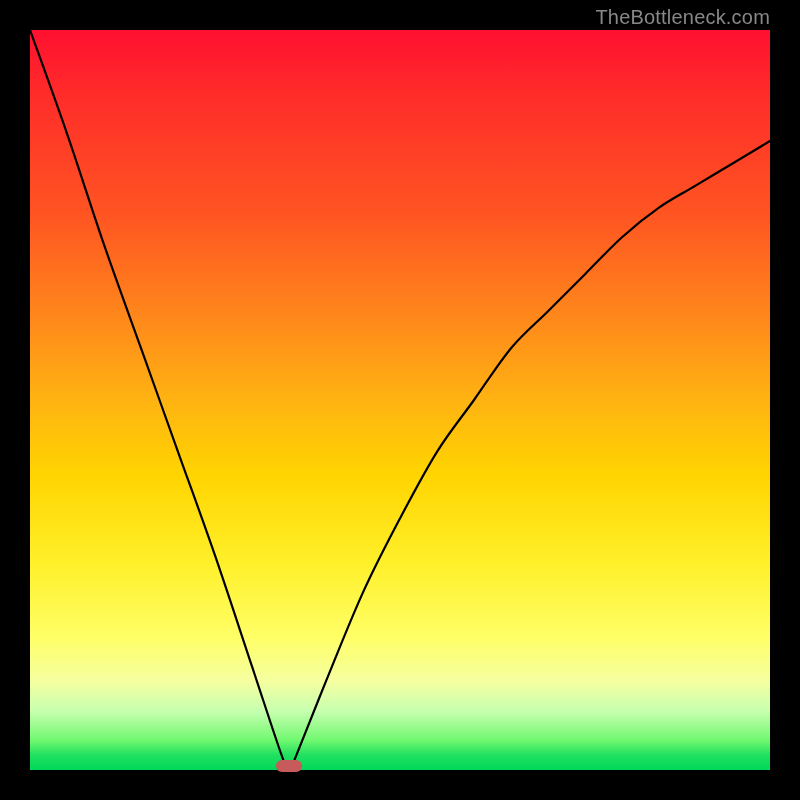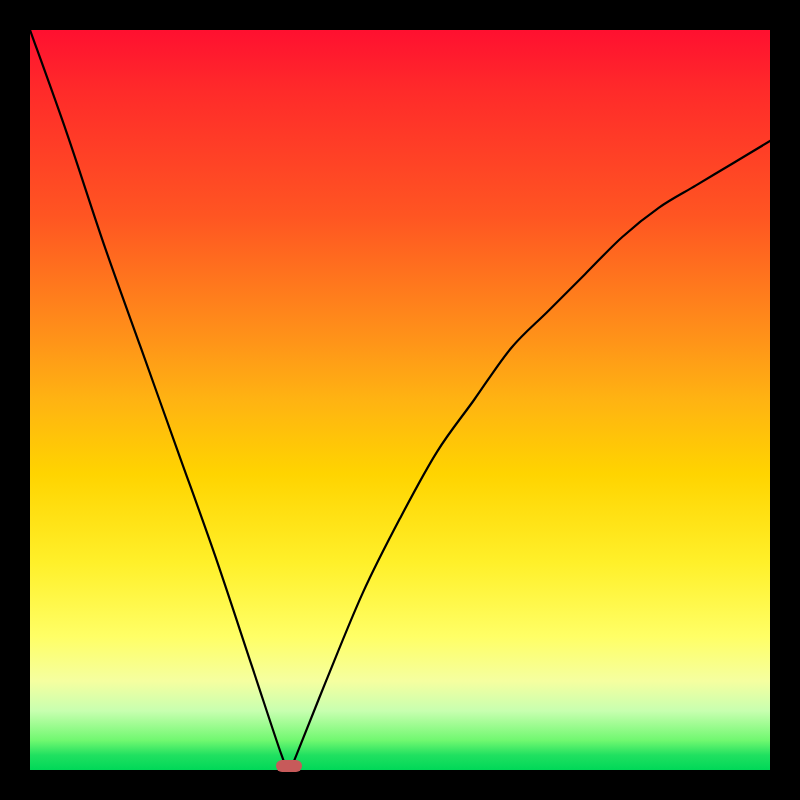--- a/index.html
+++ b/index.html
@@ -63,13 +63,14 @@
 </head>
 <body>
 
 <div class="frame">
   <div class="plot">
     <svg class="curve" viewBox="0 0 740 740" preserveAspectRatio="none">
       <path id="curve-path" d="M 0.00 0.00 C 6.17 17.27, 24.67 67.83, 37.00 103.60 C 49.33 139.37, 61.67 178.83, 74.00 214.60 C 86.33 250.37, 98.67 283.67, 111.00 318.20 C 123.33 352.73, 135.67 387.27, 148.00 421.80 C 160.33 456.33, 172.67 489.63, 185.00 525.40 C 197.33 561.17, 210.90 603.10, 222.00 636.40 C 233.10 669.70, 245.43 707.93, 251.60 725.20 C 257.77 742.47, 256.53 740.00, 259.00 740.00 C 261.47 740.00, 260.23 740.00, 266.40 725.20 C 272.57 710.40, 284.90 678.33, 296.00 651.20 C 307.10 624.07, 320.67 589.53, 333.00 562.40 C 345.33 535.27, 357.67 511.83, 370.00 488.40 C 382.33 464.97, 394.67 441.53, 407.00 421.80 C 419.33 402.07, 431.67 387.27, 444.00 370.00 C 456.33 352.73, 468.67 333.00, 481.00 318.20 C 493.33 303.40, 505.67 293.53, 518.00 281.20 C 530.33 268.87, 542.67 256.53, 555.00 244.20 C 567.33 231.87, 579.67 218.30, 592.00 207.20 C 604.33 196.10, 616.67 186.23, 629.00 177.60 C 641.33 168.97, 653.67 162.80, 666.00 155.40 C 678.33 148.00, 690.67 140.60, 703.00 133.20 C 715.33 125.80, 733.83 114.70, 740.00 111.00" fill="none" stroke="#000" stroke-width="2.2" stroke-linecap="round" stroke-linejoin="round"></path>
     </svg>
     <div class="marker" id="min-marker" style="left: 259px; top: 736px;"></div>
   </div>
+  <div class="watermark">TheBottleneck.com</div>
 </div>
 
 </body></html>

